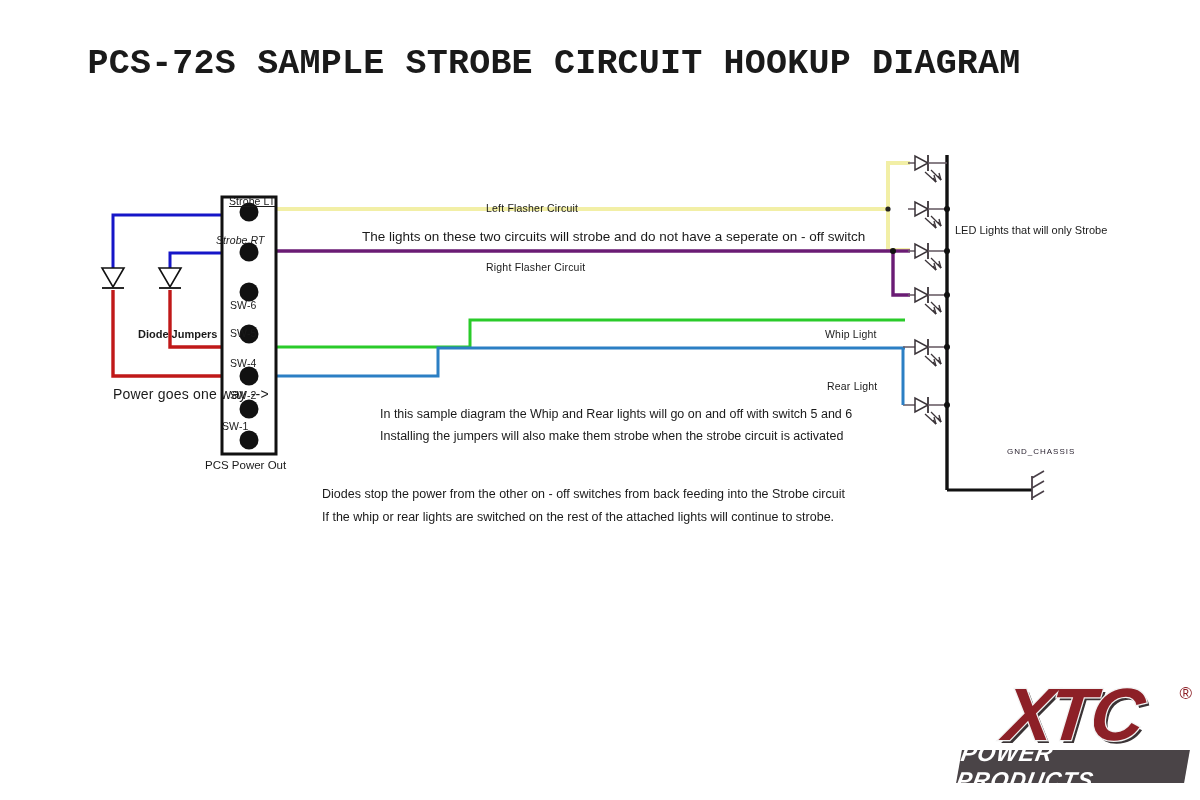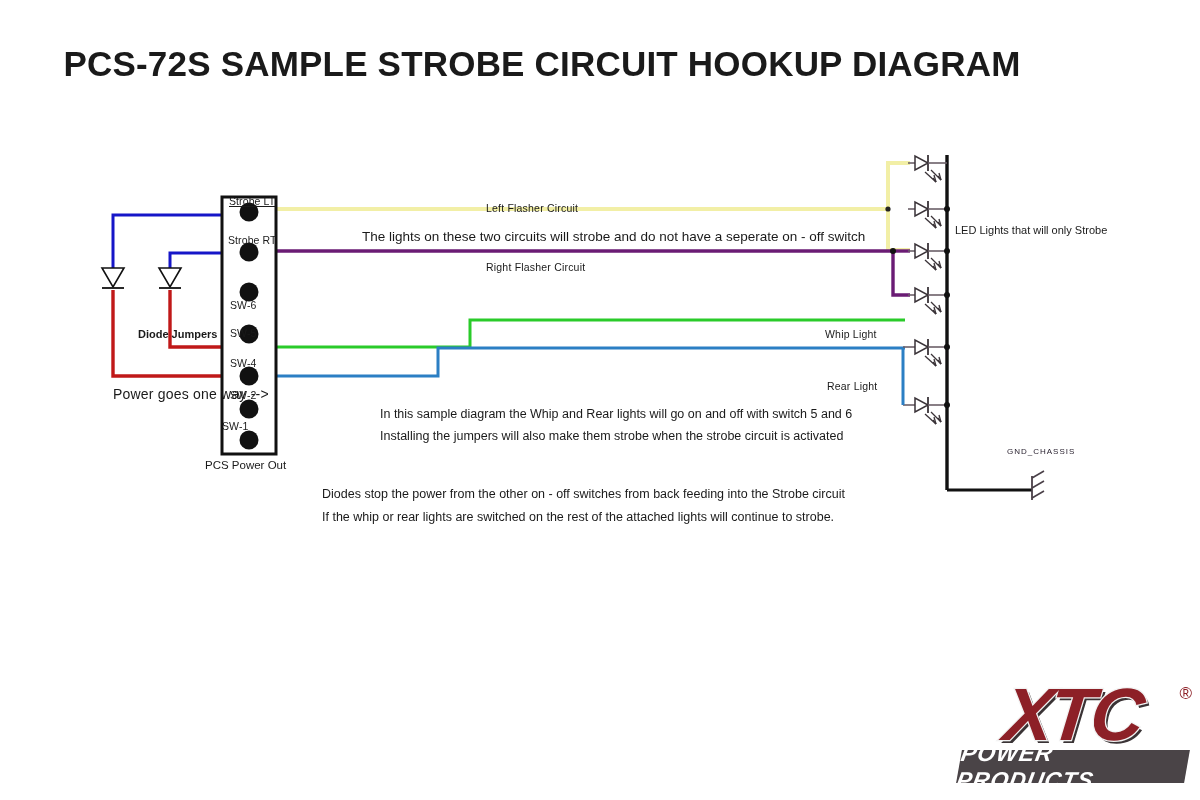--- a/index.html
+++ b/index.html
@@ -6,22 +6,22 @@
   html,body{margin:0;padding:0;background:#ffffff;}
   body{
     width:1200px;height:800px;position:relative;overflow:hidden;
     font-family:"Liberation Sans","DejaVu Sans",sans-serif;
     color:#111;
   }
   #stage{position:absolute;inset:0;width:1200px;height:800px;}
   #svg{position:absolute;left:0;top:0;width:1200px;height:800px;}
 
   .page-title{
-    position:absolute;left:4px;top:44px;width:1076px;text-align:center;
-    font-family:Liberation Sans, sans-serif;
+    position:absolute;left:16px;top:44px;width:1076px;text-align:center;
+    font-family:Liberation Mono, monospace;
     font-weight:bold;font-size:35px;letter-spacing:.2px;
     color:#1a1a1a;white-space:nowrap;
   }
 
   .lbl{position:absolute;white-space:nowrap;color:#1a1a1a;line-height:1;}
   .term-lbl{font-size:10.5px;letter-spacing:.1px;}
   .circ-lbl{font-size:10.5px;letter-spacing:.2px;}
   .tiny-lbl{font-size:14px;letter-spacing:.2px;margin-top:36px;}
   .gnd-lbl{font-size:8px;letter-spacing:1px;color:#2a2230;}
   .note-lbl{font-size:12.5px;}
@@ -233,21 +233,21 @@
 
     <g>
       <line x1="1032" y1="476" x2="1032" y2="500" stroke="#4a4048" stroke-width="1.8"></line>
       <line x1="1032" y1="478" x2="1044" y2="471" stroke="#4a4048" stroke-width="1.6"></line>
       <line x1="1032" y1="488" x2="1044" y2="481" stroke="#4a4048" stroke-width="1.6"></line>
       <line x1="1032" y1="498" x2="1044" y2="491" stroke="#4a4048" stroke-width="1.6"></line>
     </g>
   </svg>
 
   <div class="lbl term-lbl" style="left:229px;top:196px;text-decoration:underline;">Strobe LT</div>
-  <div class="lbl term-lbl" style="left:228px;top:235px;">Strobe RT</div>
+  <div class="lbl term-lbl" style="left:216px;top:235px;font-style:italic;">Strobe RT</div>
   <div class="lbl term-lbl" style="left:230px;top:300px;">SW-6</div>
   <div class="lbl term-lbl" style="left:230px;top:328px;">SW-5</div>
   <div class="lbl term-lbl" style="left:230px;top:358px;">SW-4</div>
   <div class="lbl term-lbl" style="left:230px;top:390px;">SW-2</div>
   <div class="lbl term-lbl" style="left:222px;top:421px;">SW-1</div>
 
   <div class="lbl blk-lbl" style="left:205px;top:460px;">PCS Power Out</div>
 
   <div class="lbl" style="left:138px;top:329px;font-size:11px;font-weight:bold;">Diode Jumpers</div>
   <div class="lbl tiny-lbl" style="left:113px;top:351px;">Power goes one way --&gt;</div>

